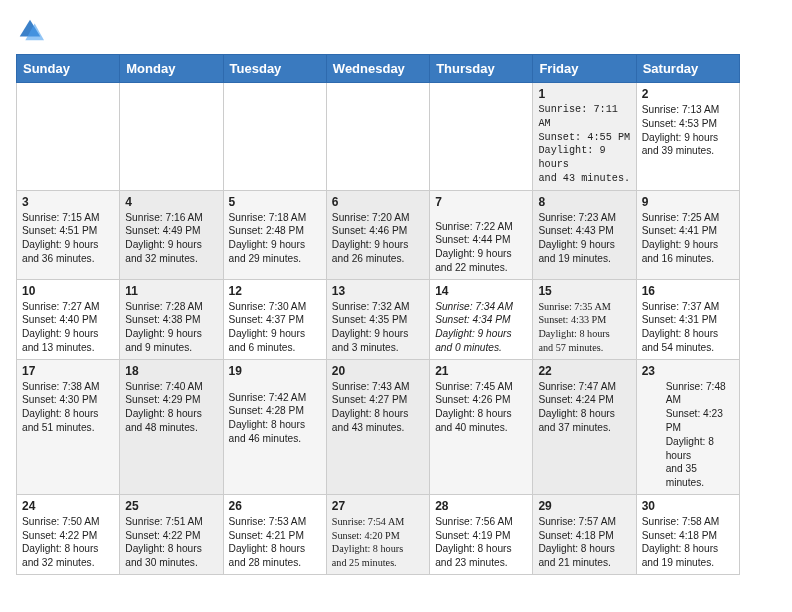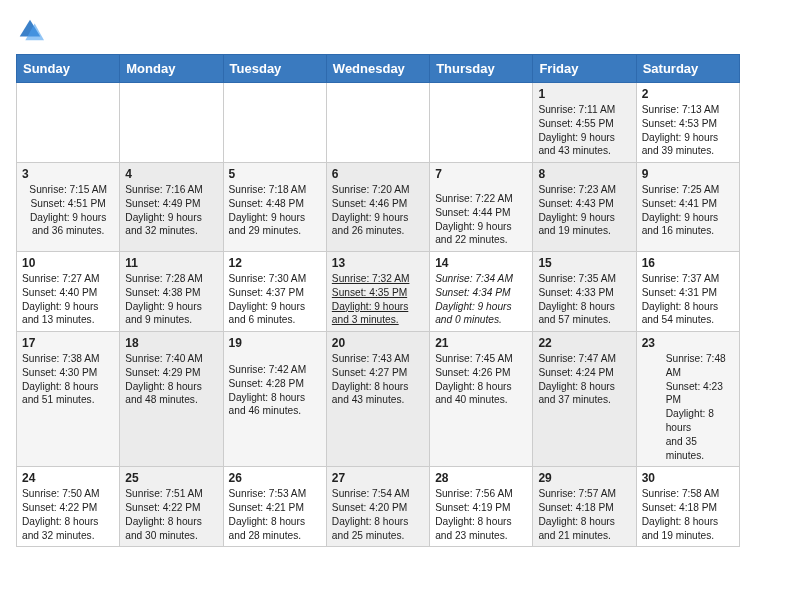--- a/index.html
+++ b/index.html
@@ -139,52 +139,52 @@
     </thead>
     <tbody id="calendar-body">
     <tr>
           <td class="empty"></td>
           <td class="empty"></td>
           <td class="empty"></td>
           <td class="empty"></td>
           <td class="empty"></td>
           <td>
             <span class="day-num">1</span>
-            <div class="day-info" style="white-space: pre-line;">Sunrise: 7:11 AM
+            <div class="day-info" style="white-space: pre-line; font-family: Liberation Mono, monospace;">Sunrise: 7:11 AM
 Sunset: 4:55 PM
 Daylight: 9 hours
 and 43 minutes.</div>
           </td>
           <td>
             <span class="day-num">2</span>
             <div class="day-info" style="white-space: pre-line;">Sunrise: 7:13 AM
 Sunset: 4:53 PM
 Daylight: 9 hours
 and 39 minutes.</div>
           </td>
         </tr>
         <tr>
           <td>
             <span class="day-num">3</span>
-            <div class="day-info" style="white-space: pre-line; text-align: center;">Sunrise: 7:15 AM
+            <div class="day-info" style="white-space: pre-line;">Sunrise: 7:15 AM
 Sunset: 4:51 PM
 Daylight: 9 hours
 and 36 minutes.</div>
           </td>
           <td>
             <span class="day-num">4</span>
             <div class="day-info" style="white-space: pre-line;">Sunrise: 7:16 AM
 Sunset: 4:49 PM
 Daylight: 9 hours
 and 32 minutes.</div>
           </td>
           <td>
             <span class="day-num">5</span>
             <div class="day-info" style="white-space: pre-line;">Sunrise: 7:18 AM
-Sunset: 4:48 PM
+Sunset: 2:48 PM
 Daylight: 9 hours
 and 29 minutes.</div>
           </td>
           <td>
             <span class="day-num">6</span>
             <div class="day-info" style="white-space: pre-line;">Sunrise: 7:20 AM
 Sunset: 4:46 PM
 Daylight: 9 hours
 and 26 minutes.</div>
           </td>
@@ -227,35 +227,35 @@
           </td>
           <td>
             <span class="day-num">12</span>
             <div class="day-info" style="white-space: pre-line;">Sunrise: 7:30 AM
 Sunset: 4:37 PM
 Daylight: 9 hours
 and 6 minutes.</div>
           </td>
           <td>
             <span class="day-num">13</span>
-            <div class="day-info" style="white-space: pre-line; text-decoration: underline;">Sunrise: 7:32 AM
+            <div class="day-info" style="white-space: pre-line;">Sunrise: 7:32 AM
 Sunset: 4:35 PM
 Daylight: 9 hours
 and 3 minutes.</div>
           </td>
           <td>
             <span class="day-num">14</span>
             <div class="day-info" style="white-space: pre-line; font-style: italic;">Sunrise: 7:34 AM
 Sunset: 4:34 PM
 Daylight: 9 hours
 and 0 minutes.</div>
           </td>
           <td>
             <span class="day-num">15</span>
-            <div class="day-info" style="white-space: pre-line;">Sunrise: 7:35 AM
+            <div class="day-info" style="white-space: pre-line; font-family: Liberation Serif, serif;">Sunrise: 7:35 AM
 Sunset: 4:33 PM
 Daylight: 8 hours
 and 57 minutes.</div>
           </td>
           <td>
             <span class="day-num">16</span>
             <div class="day-info" style="white-space: pre-line;">Sunrise: 7:37 AM
 Sunset: 4:31 PM
 Daylight: 8 hours
 and 54 minutes.</div>
@@ -329,21 +329,21 @@
           </td>
           <td>
             <span class="day-num">26</span>
             <div class="day-info" style="white-space: pre-line;">Sunrise: 7:53 AM
 Sunset: 4:21 PM
 Daylight: 8 hours
 and 28 minutes.</div>
           </td>
           <td>
             <span class="day-num">27</span>
-            <div class="day-info" style="white-space: pre-line;">Sunrise: 7:54 AM
+            <div class="day-info" style="white-space: pre-line; font-family: Liberation Serif, serif;">Sunrise: 7:54 AM
 Sunset: 4:20 PM
 Daylight: 8 hours
 and 25 minutes.</div>
           </td>
           <td>
             <span class="day-num">28</span>
             <div class="day-info" style="white-space: pre-line;">Sunrise: 7:56 AM
 Sunset: 4:19 PM
 Daylight: 8 hours
 and 23 minutes.</div>

